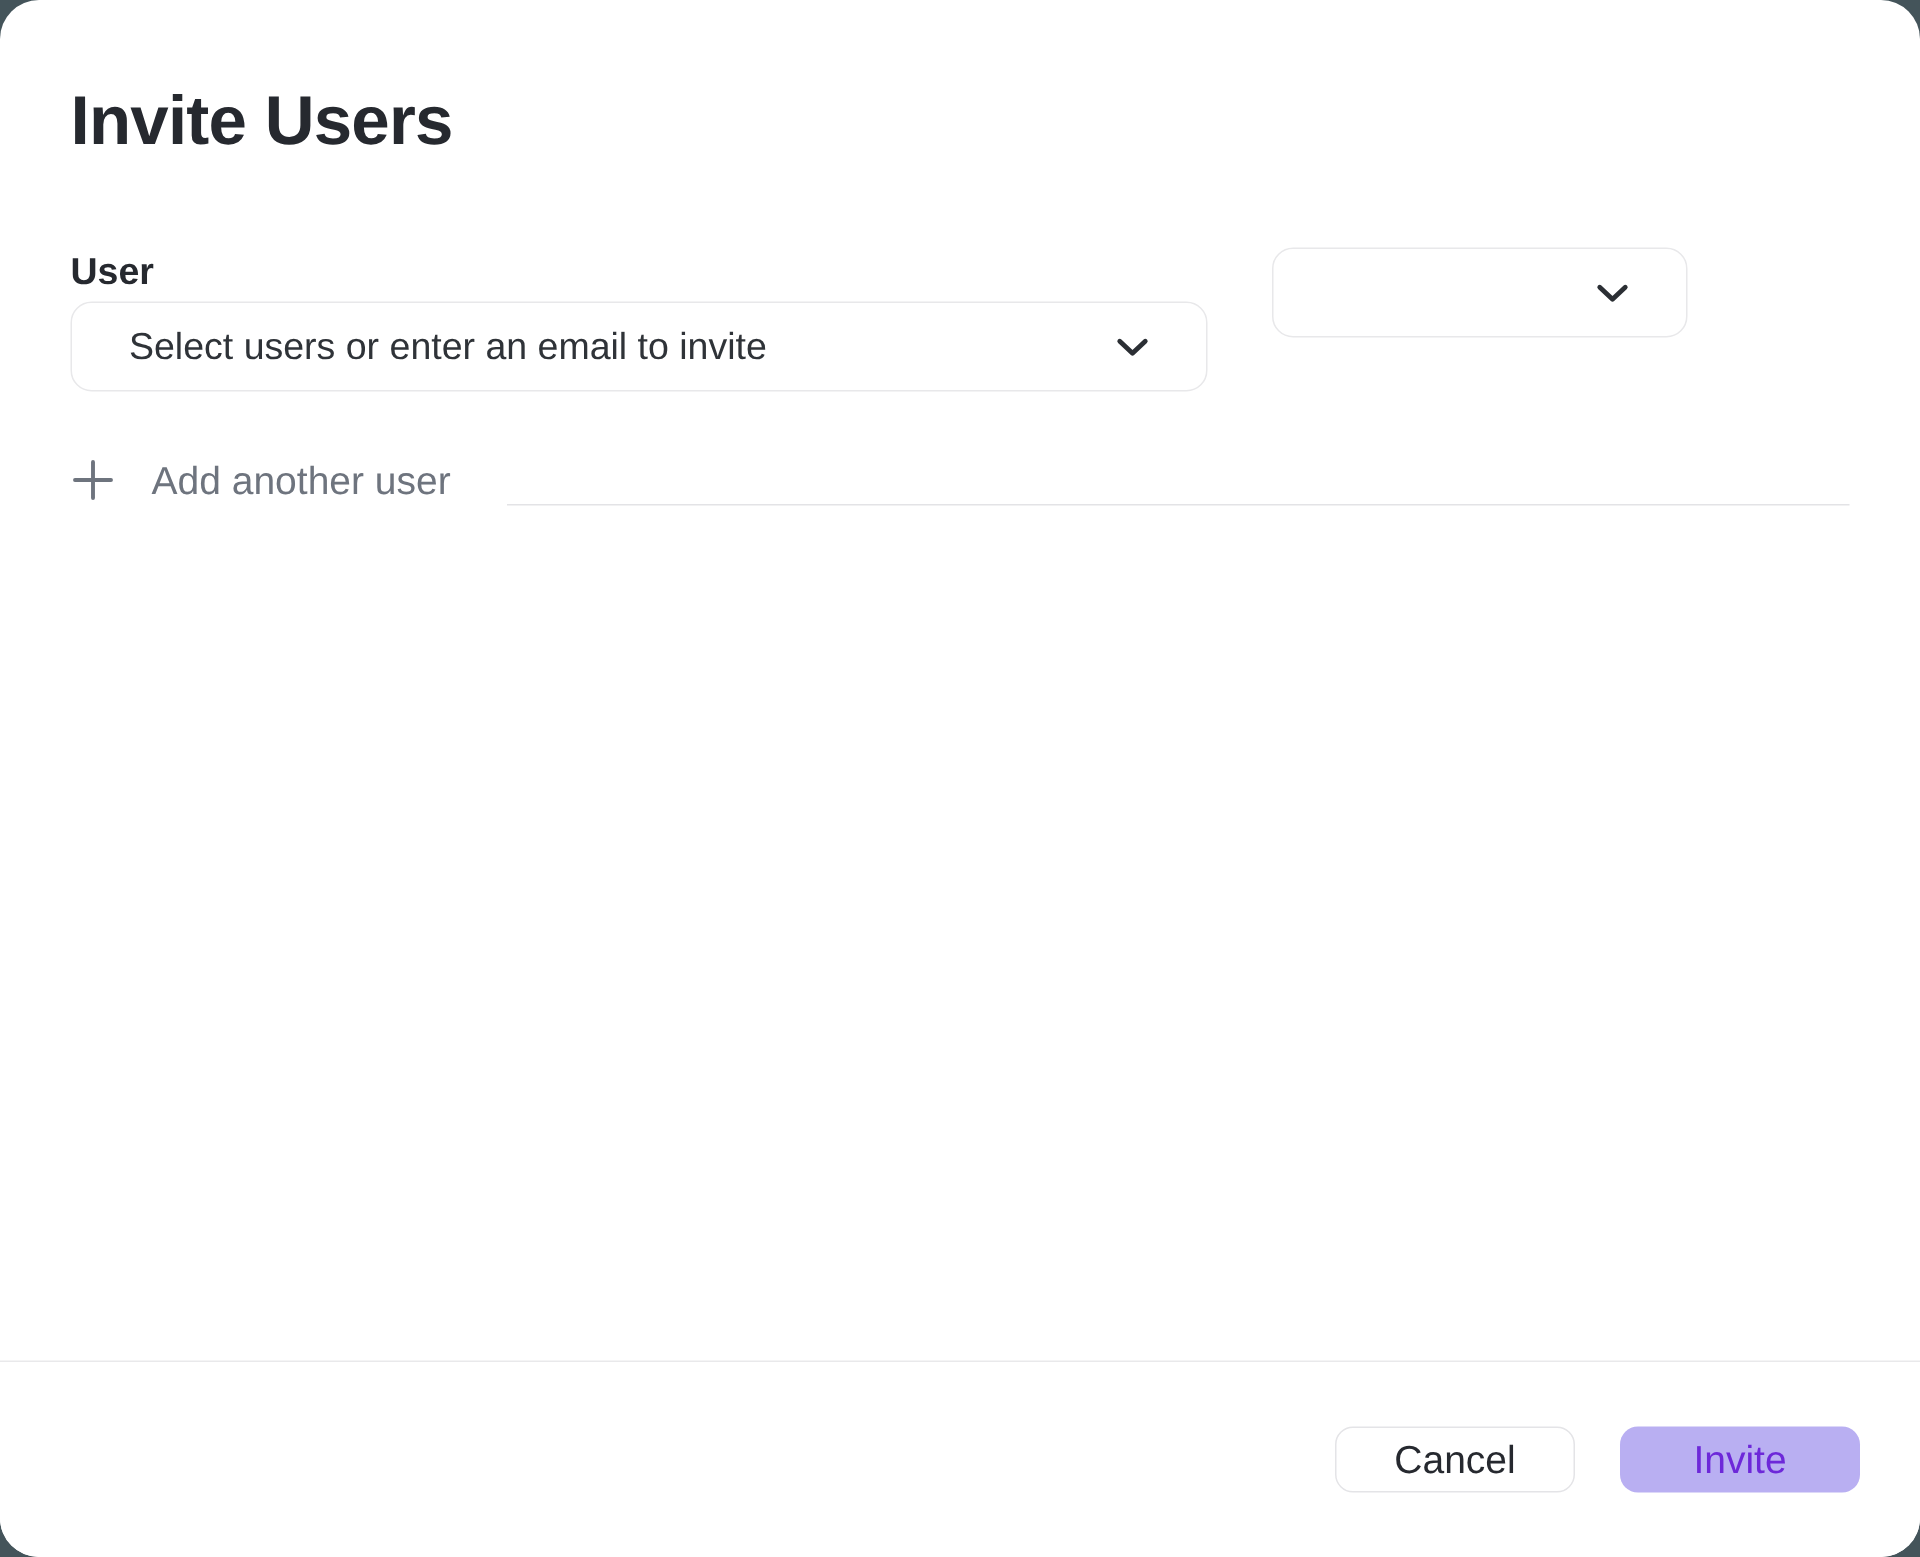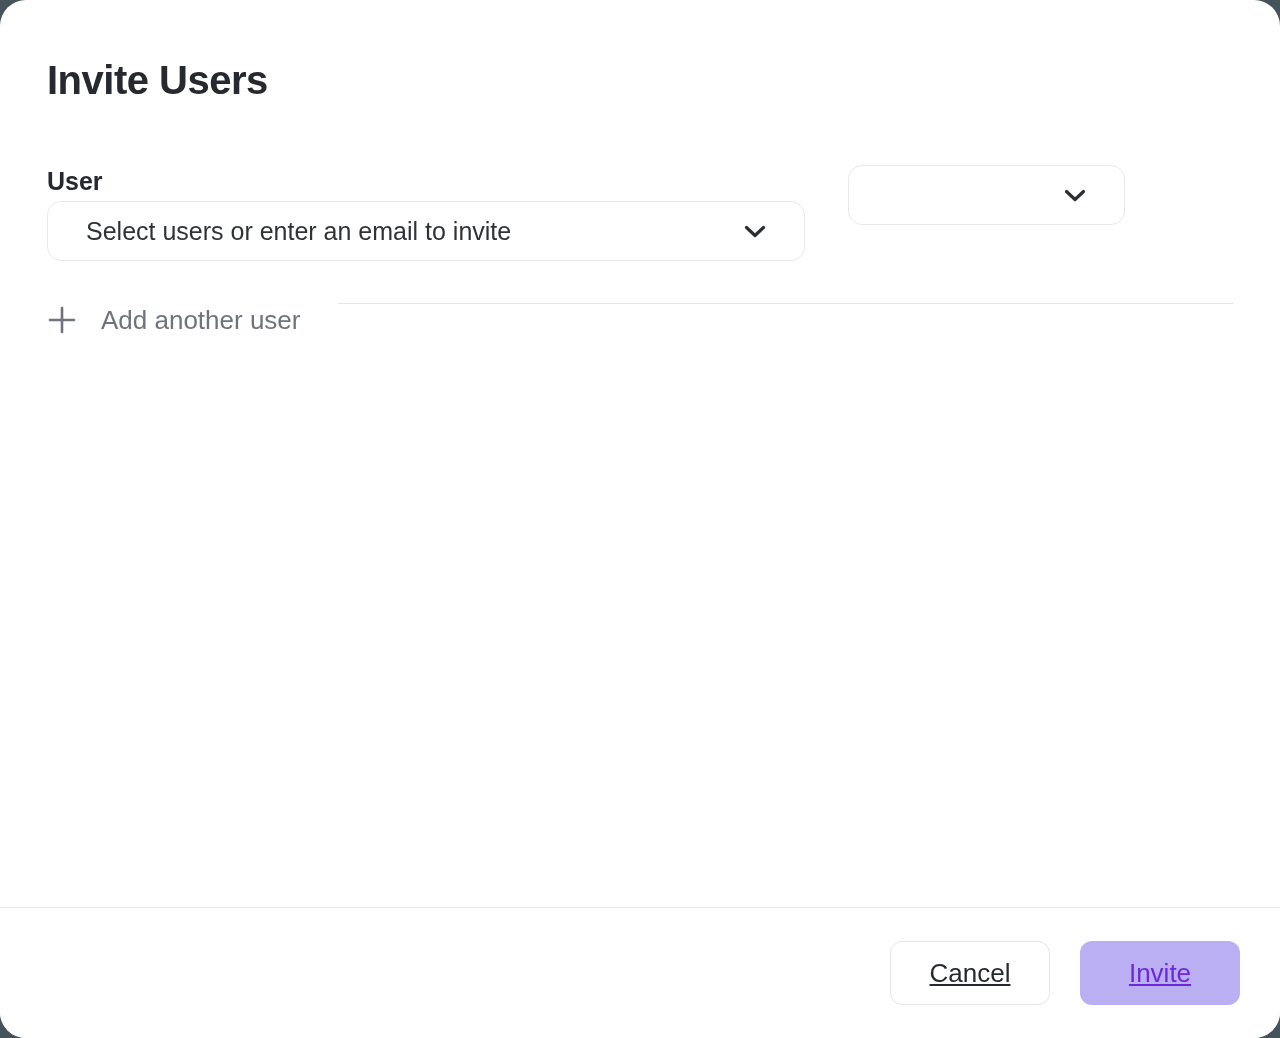--- a/index.html
+++ b/index.html
@@ -18,21 +18,21 @@
     width: 1280px; height: 1038px;
     background: #ffffff;
     border-radius: 26px;
     overflow: hidden;
   }
   .modal-body {
     padding: 0 47px;
   }
   .modal-title {
     padding-top: 55px;
-    font-size: 40px;
+    font-size: 46px;
     line-height: 50px;
     font-weight: 700;
     letter-spacing: -0.5px;
     color: #26292f;
   }
   .fields-row {
     display: flex;
     margin-top: 60px;
     gap: 43px;
   }
@@ -64,21 +64,21 @@
     overflow: hidden;
   }
   .chevron {
     display: flex;
     align-items: center;
     margin-left: 12px;
     flex: 0 0 auto;
   }
   .add-row {
     display: flex;
-    align-items: flex-start;
+    align-items: flex-end;
     margin-top: 42px;
     gap: 12px;
   }
   .add-user {
     display: flex;
     align-items: center;
     gap: 24px;
     background: none;
     border: none;
     cursor: pointer;
@@ -107,30 +107,29 @@
     border-top: 1px solid #e9e9eb;
     background: #ffffff;
     display: flex;
     align-items: center;
     justify-content: flex-end;
     gap: 30px;
     padding-right: 40px;
   }
   .btn {
     width: 160px;
-    height: 64px;
+    height: 44px;
     border-radius: 12px;
     font-family: "Liberation Sans", sans-serif;
     font-size: 26px;
     font-weight: 500;
     display: flex;
     align-items: center;
     justify-content: center;
     cursor: pointer;
-    text-decoration: underline;
   }
   .btn-cancel {
     background: #ffffff;
     border: 1px solid #e4e4e7;
     color: #26292f;
   }
   .btn-invite {
     background: #b9aff2;
     border: none;
     color: #6d28d9;

